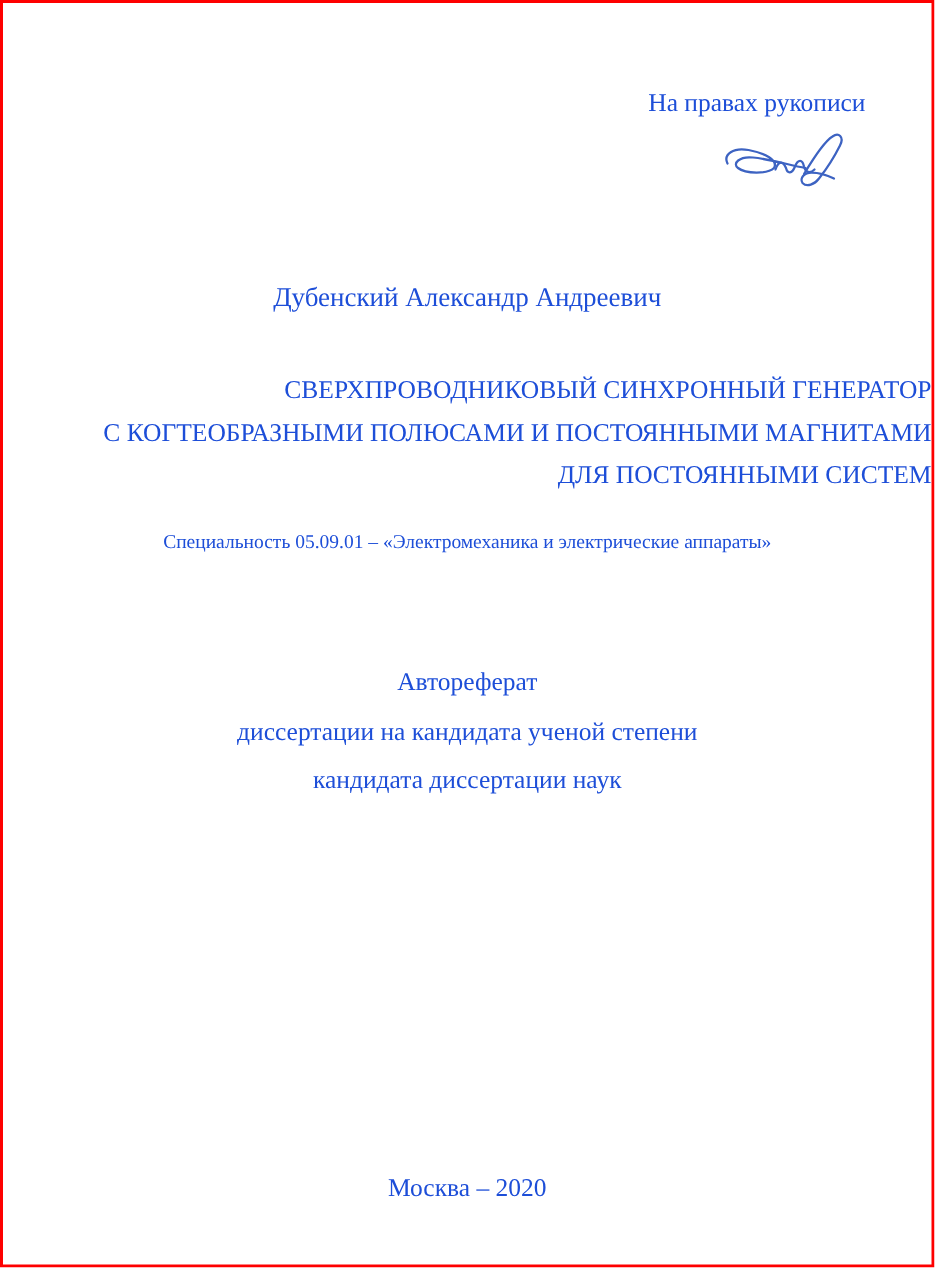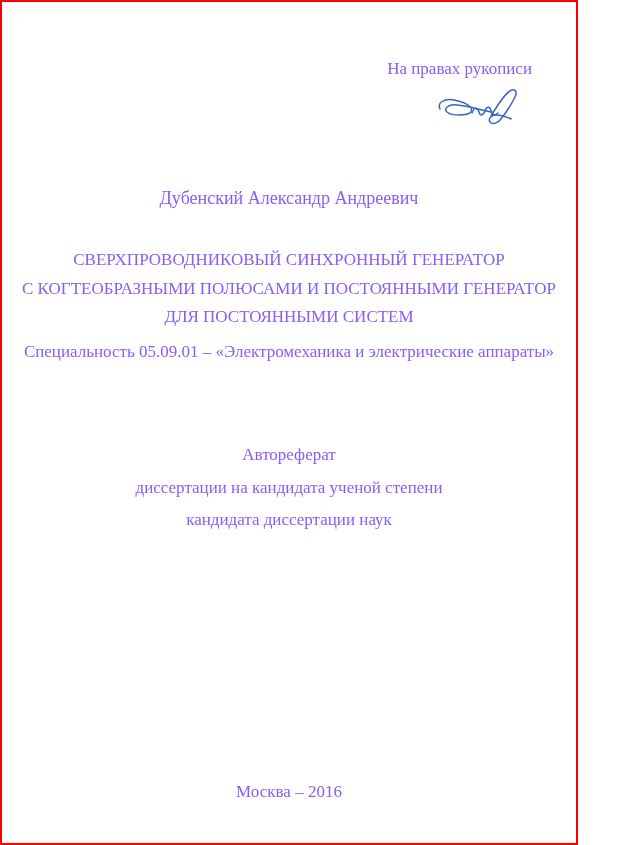--- a/index.html
+++ b/index.html
@@ -2,27 +2,27 @@
 <html lang="ru"><head>
 <meta charset="utf-8">
 <style>
   html, body {
     margin: 0;
     padding: 0;
     background: #ffffff;
   }
   .page {
     position: relative;
-    width: 578px;
+    width: 623px;
     height: 845px;
     box-sizing: border-box;
     background: #ffffff;
     border: 2px solid #fe0000;
     font-family: "Liberation Serif", "DejaVu Serif", serif;
-    color: #8b5cf6;
+    color: #1d4ed8;
     overflow: hidden;
   }
   .abs-center {
     position: absolute;
     left: 0;
     width: 100%;
     text-align: center;
   }
   .manuscript-note {
     position: absolute;
@@ -45,24 +45,25 @@
     height: 100%;
   }
   .author-name {
     top: 186px;
     font-size: 18px;
   }
   .dissertation-title {
     top: 244px;
     font-size: 17px;
     line-height: 28.5px;
+    text-align: right;
   }
   .specialty-line {
-    top: 340px;
-    font-size: 17px;
+    top: 351px;
+    font-size: 13px;
   }
   .abstract-block {
     top: 437px;
     font-size: 17px;
     line-height: 32.5px;
   }
   .city-year {
     top: 780px;
     font-size: 17px;
   }
@@ -79,27 +80,27 @@
       <path d="M 5,22 C 2,16 9,11 19,13 C 30,15 39,20 36,25 C 32,29 17,29 12,25 C 8,22 13,17 22,18 C 33,19 46,23 57,25"></path>
       <path d="M 37,26 c 2,-6 5,-6 7,-1 c 1,4 4,4 6,-1 c 2,-5 5,-5 6,0 c 1,4 4,5 7,2"></path>
       <path d="M 56,29 C 62,19 70,7 75,4 C 79,1 83,4 80,10 C 76,18 70,27 66,32 C 63,36 58,38 55,35 C 53,32 56,28 61,28 C 66,28 72,30 76,32"></path>
     </svg>
   </div>
 
   <div class="abs-center author-name">Дубенский Александр Андреевич</div>
 
   <div class="abs-center dissertation-title">
     <div>СВЕРХПРОВОДНИКОВЫЙ СИНХРОННЫЙ ГЕНЕРАТОР</div>
-    <div>С КОГТЕОБРАЗНЫМИ ПОЛЮСАМИ И ПОСТОЯННЫМИ ГЕНЕРАТОР</div>
+    <div>С КОГТЕОБРАЗНЫМИ ПОЛЮСАМИ И ПОСТОЯННЫМИ МАГНИТАМИ</div>
     <div>ДЛЯ ПОСТОЯННЫМИ СИСТЕМ</div>
   </div>
 
   <div class="abs-center specialty-line">Специальность 05.09.01 – «Электромеханика и электрические аппараты»</div>
 
   <div class="abs-center abstract-block">
     <div>Автореферат</div>
     <div>диссертации на кандидата ученой степени</div>
     <div>кандидата диссертации наук</div>
   </div>
 
-  <div class="abs-center city-year">Москва – 2016</div>
+  <div class="abs-center city-year">Москва – 2020</div>
 
 </div>
 
 </body></html>

